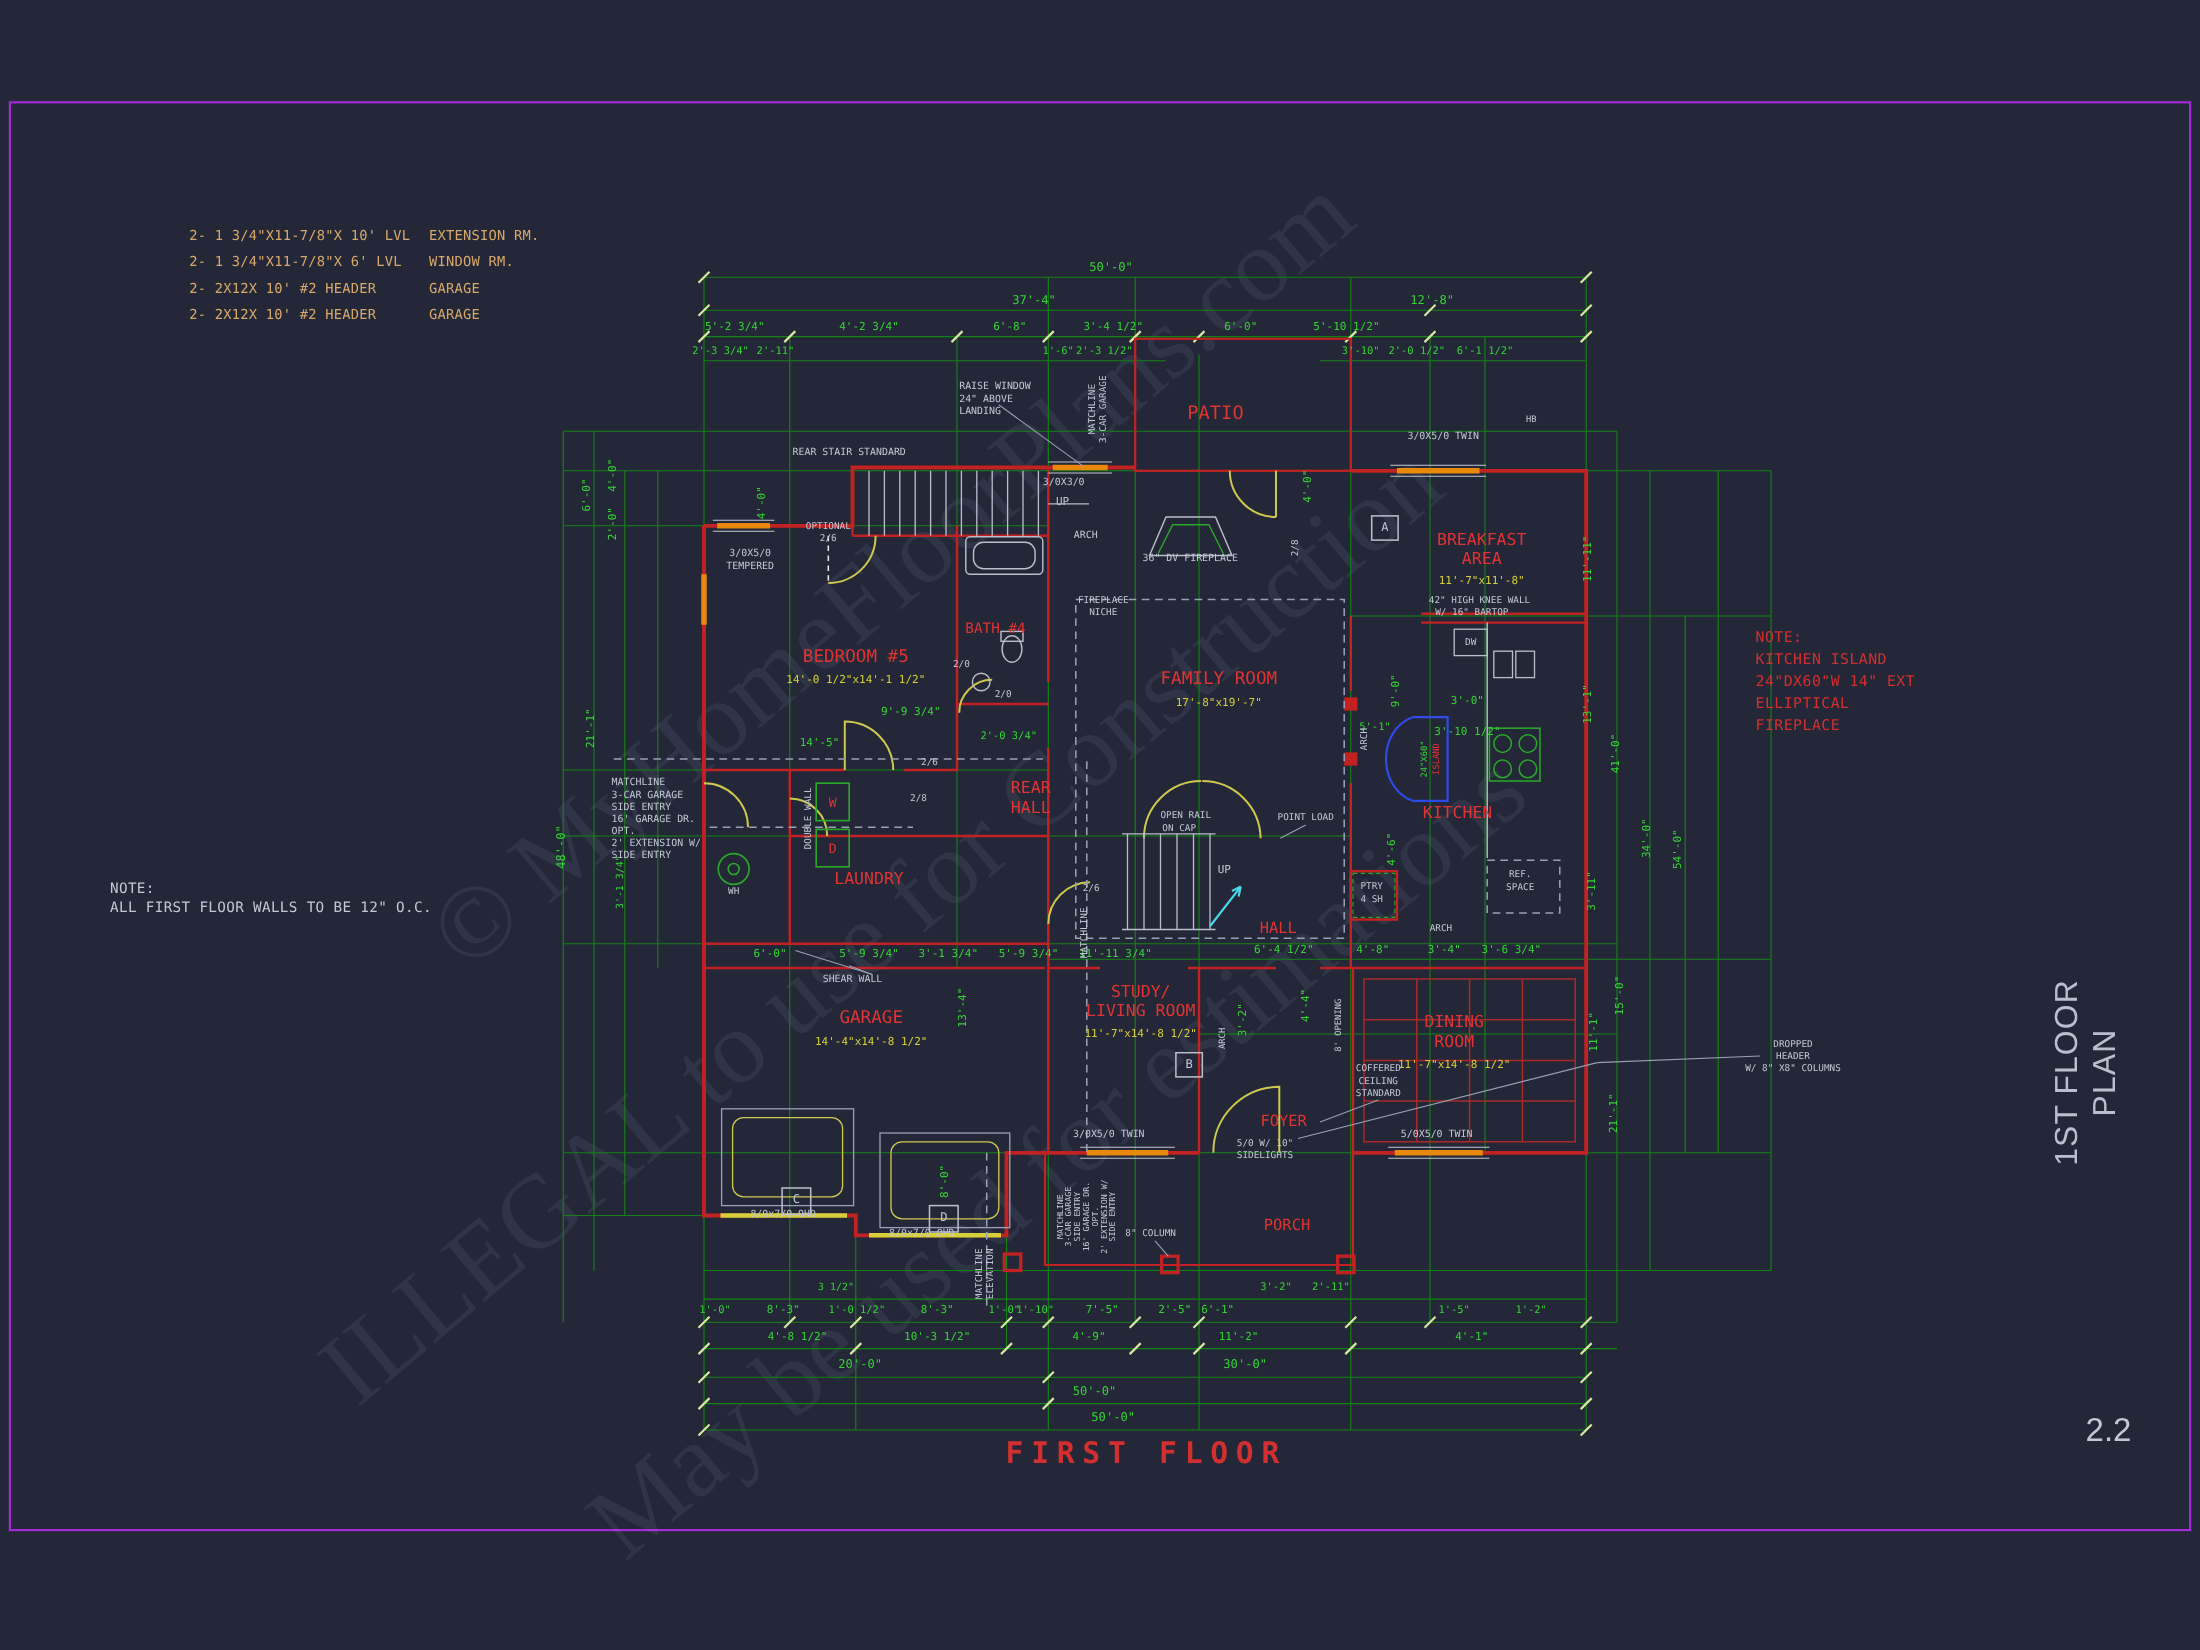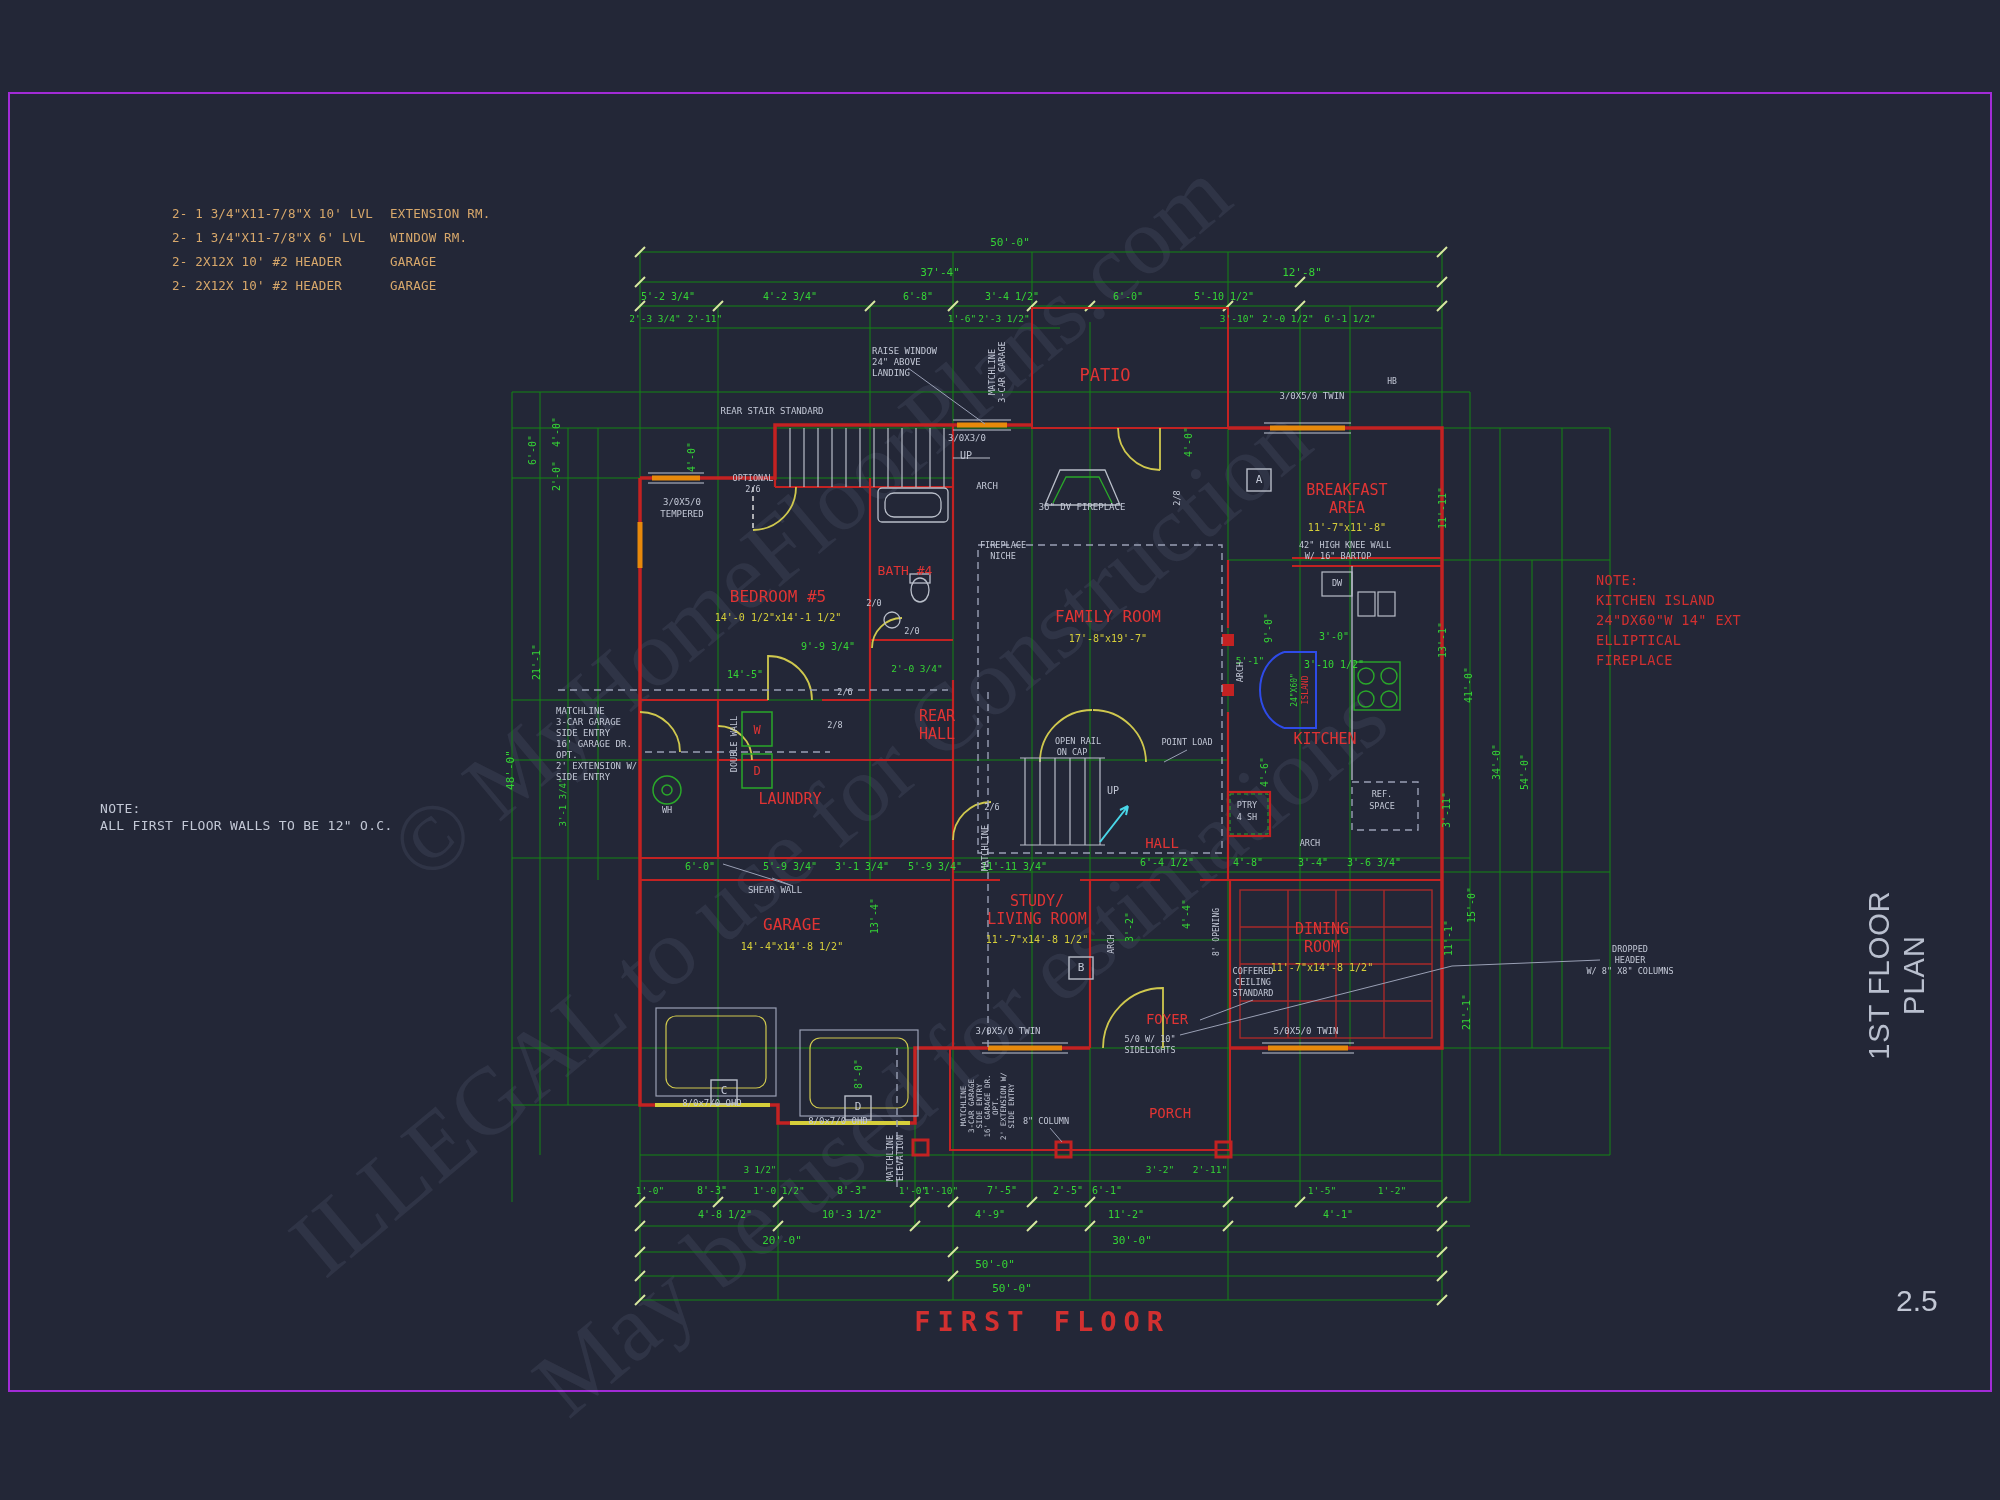--- a/index.html
+++ b/index.html
@@ -529,15 +529,15 @@
     <div>24"DX60"W 14" EXT</div>
     <div>ELLIPTICAL</div>
     <div>FIREPLACE</div>
   </div>
 
   <div class="plan-title">FIRST FLOOR</div>
   <div class="sidebar-title">
     <div>1ST FLOOR</div>
     <div>PLAN</div>
   </div>
-  <div class="sheet-number">2.5</div>
+  <div class="sheet-number">2.2</div>
 
 </div>
 
 </body></html>

